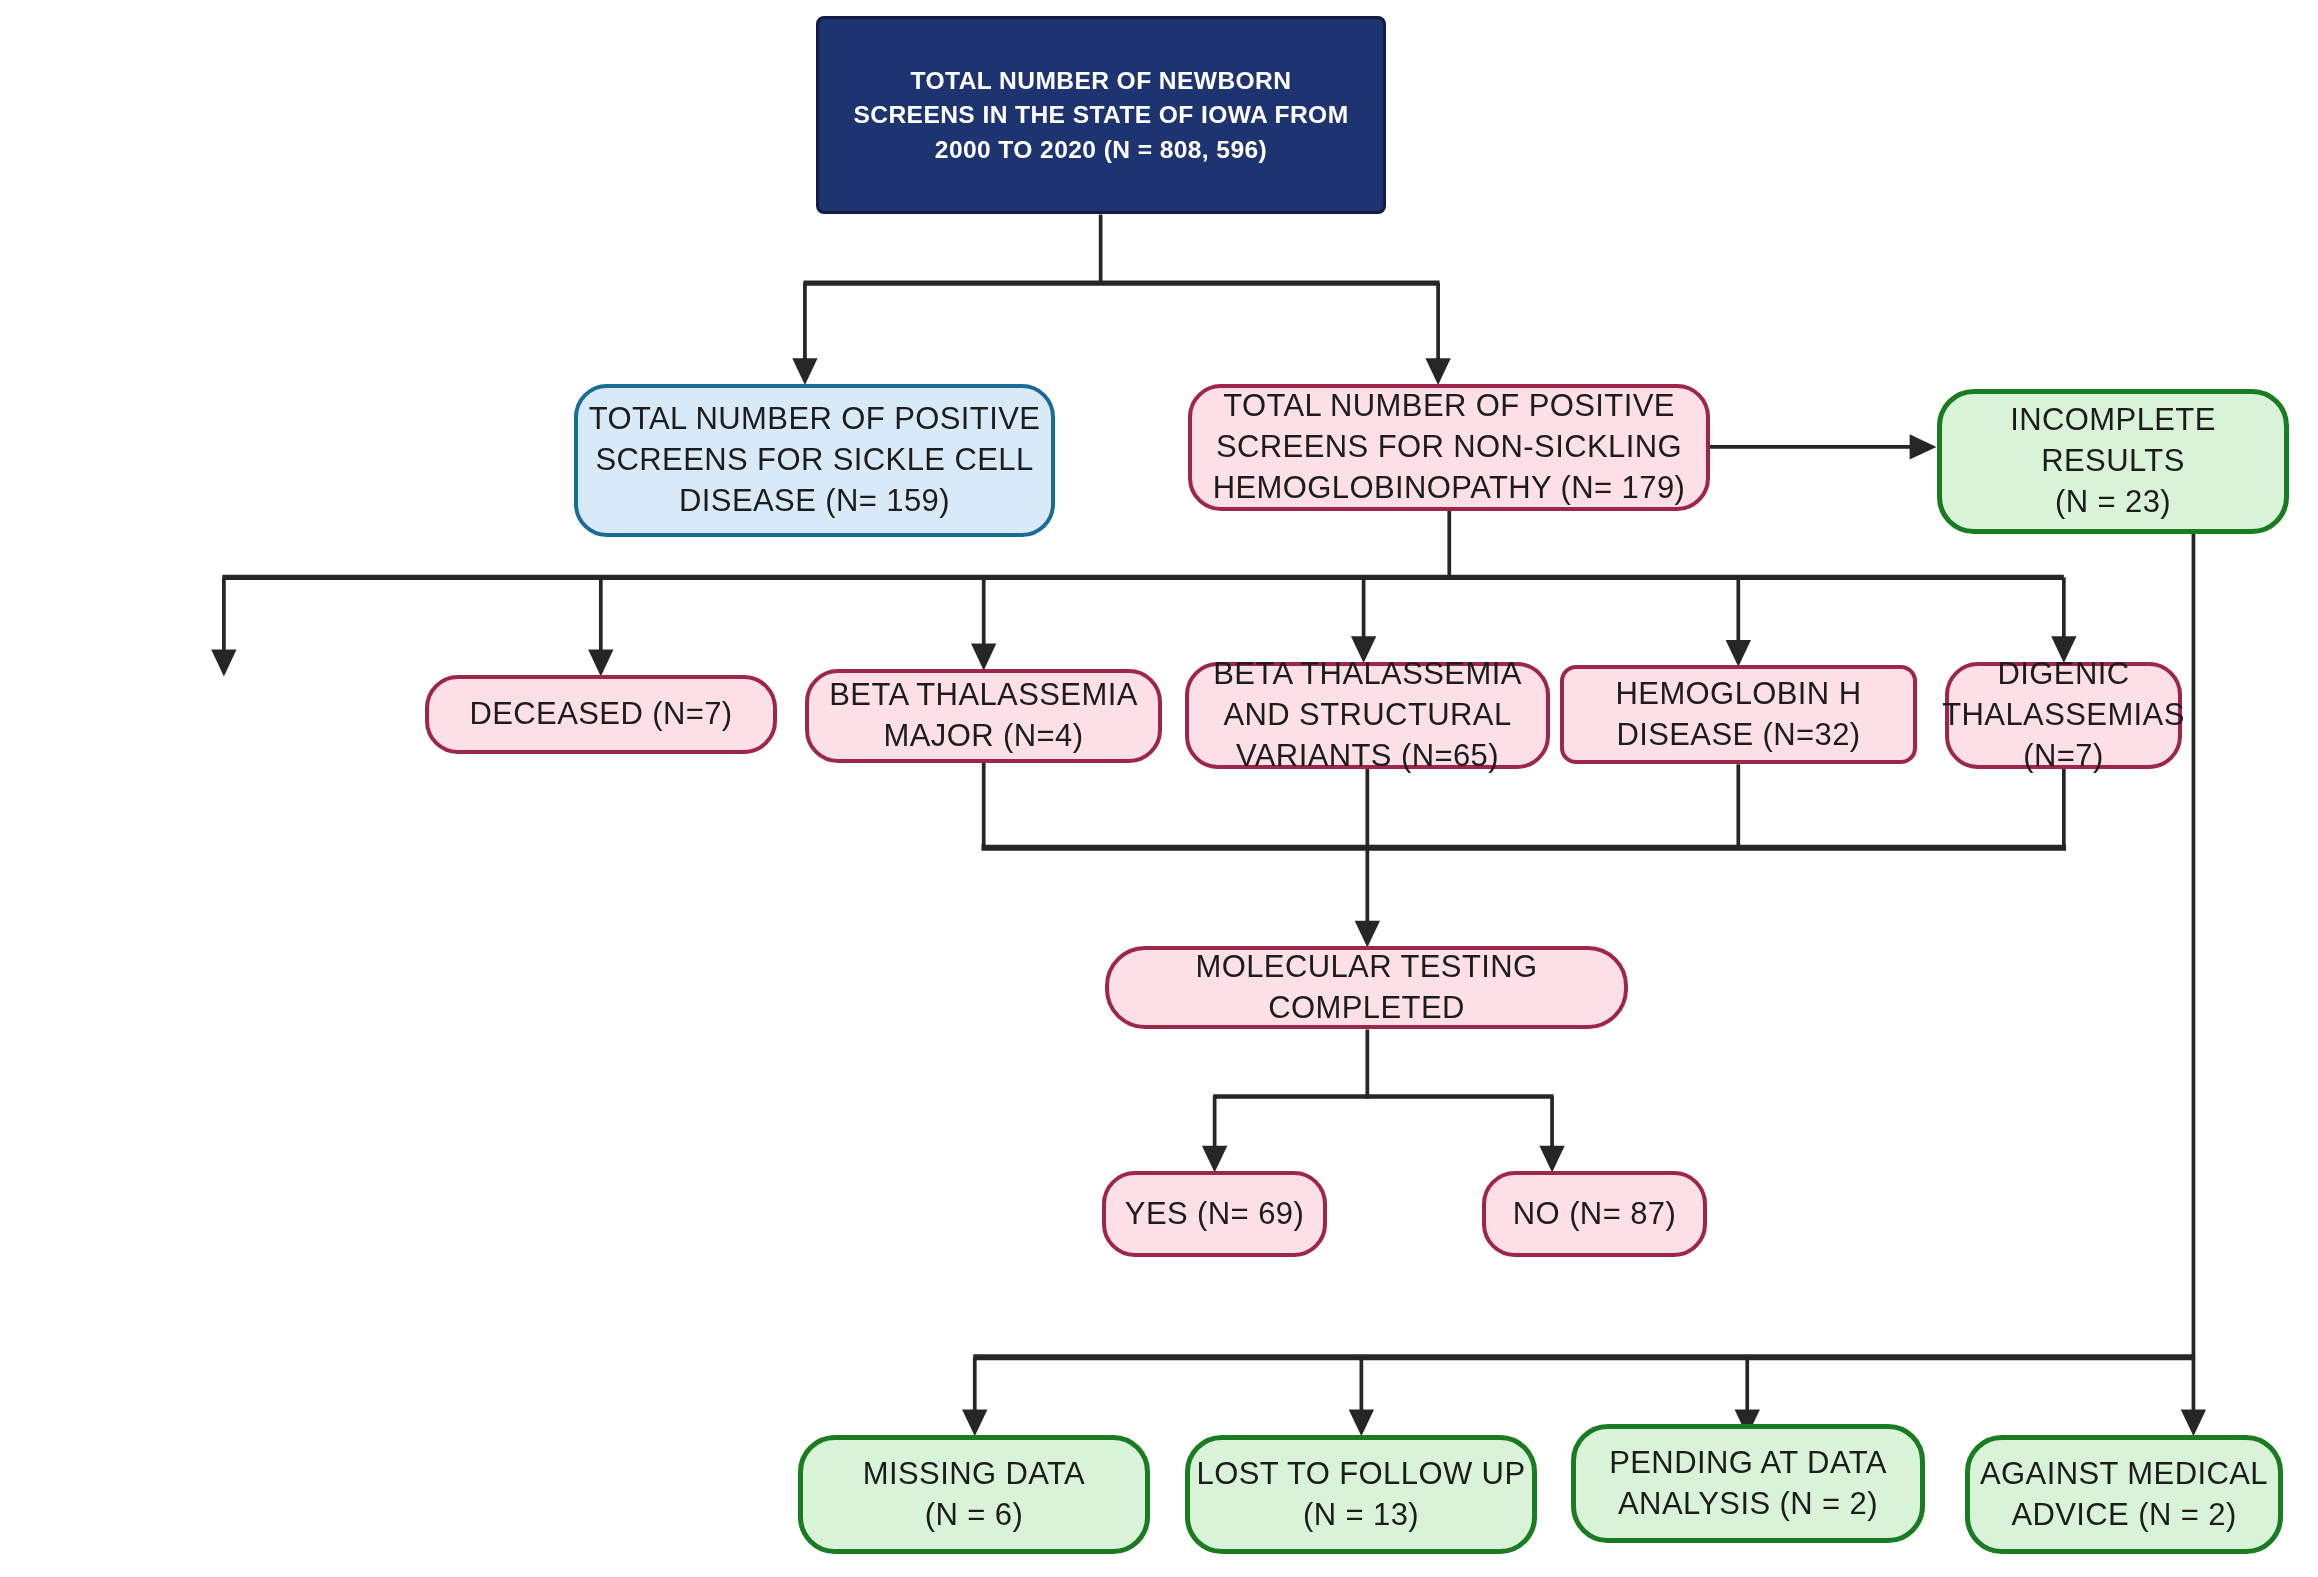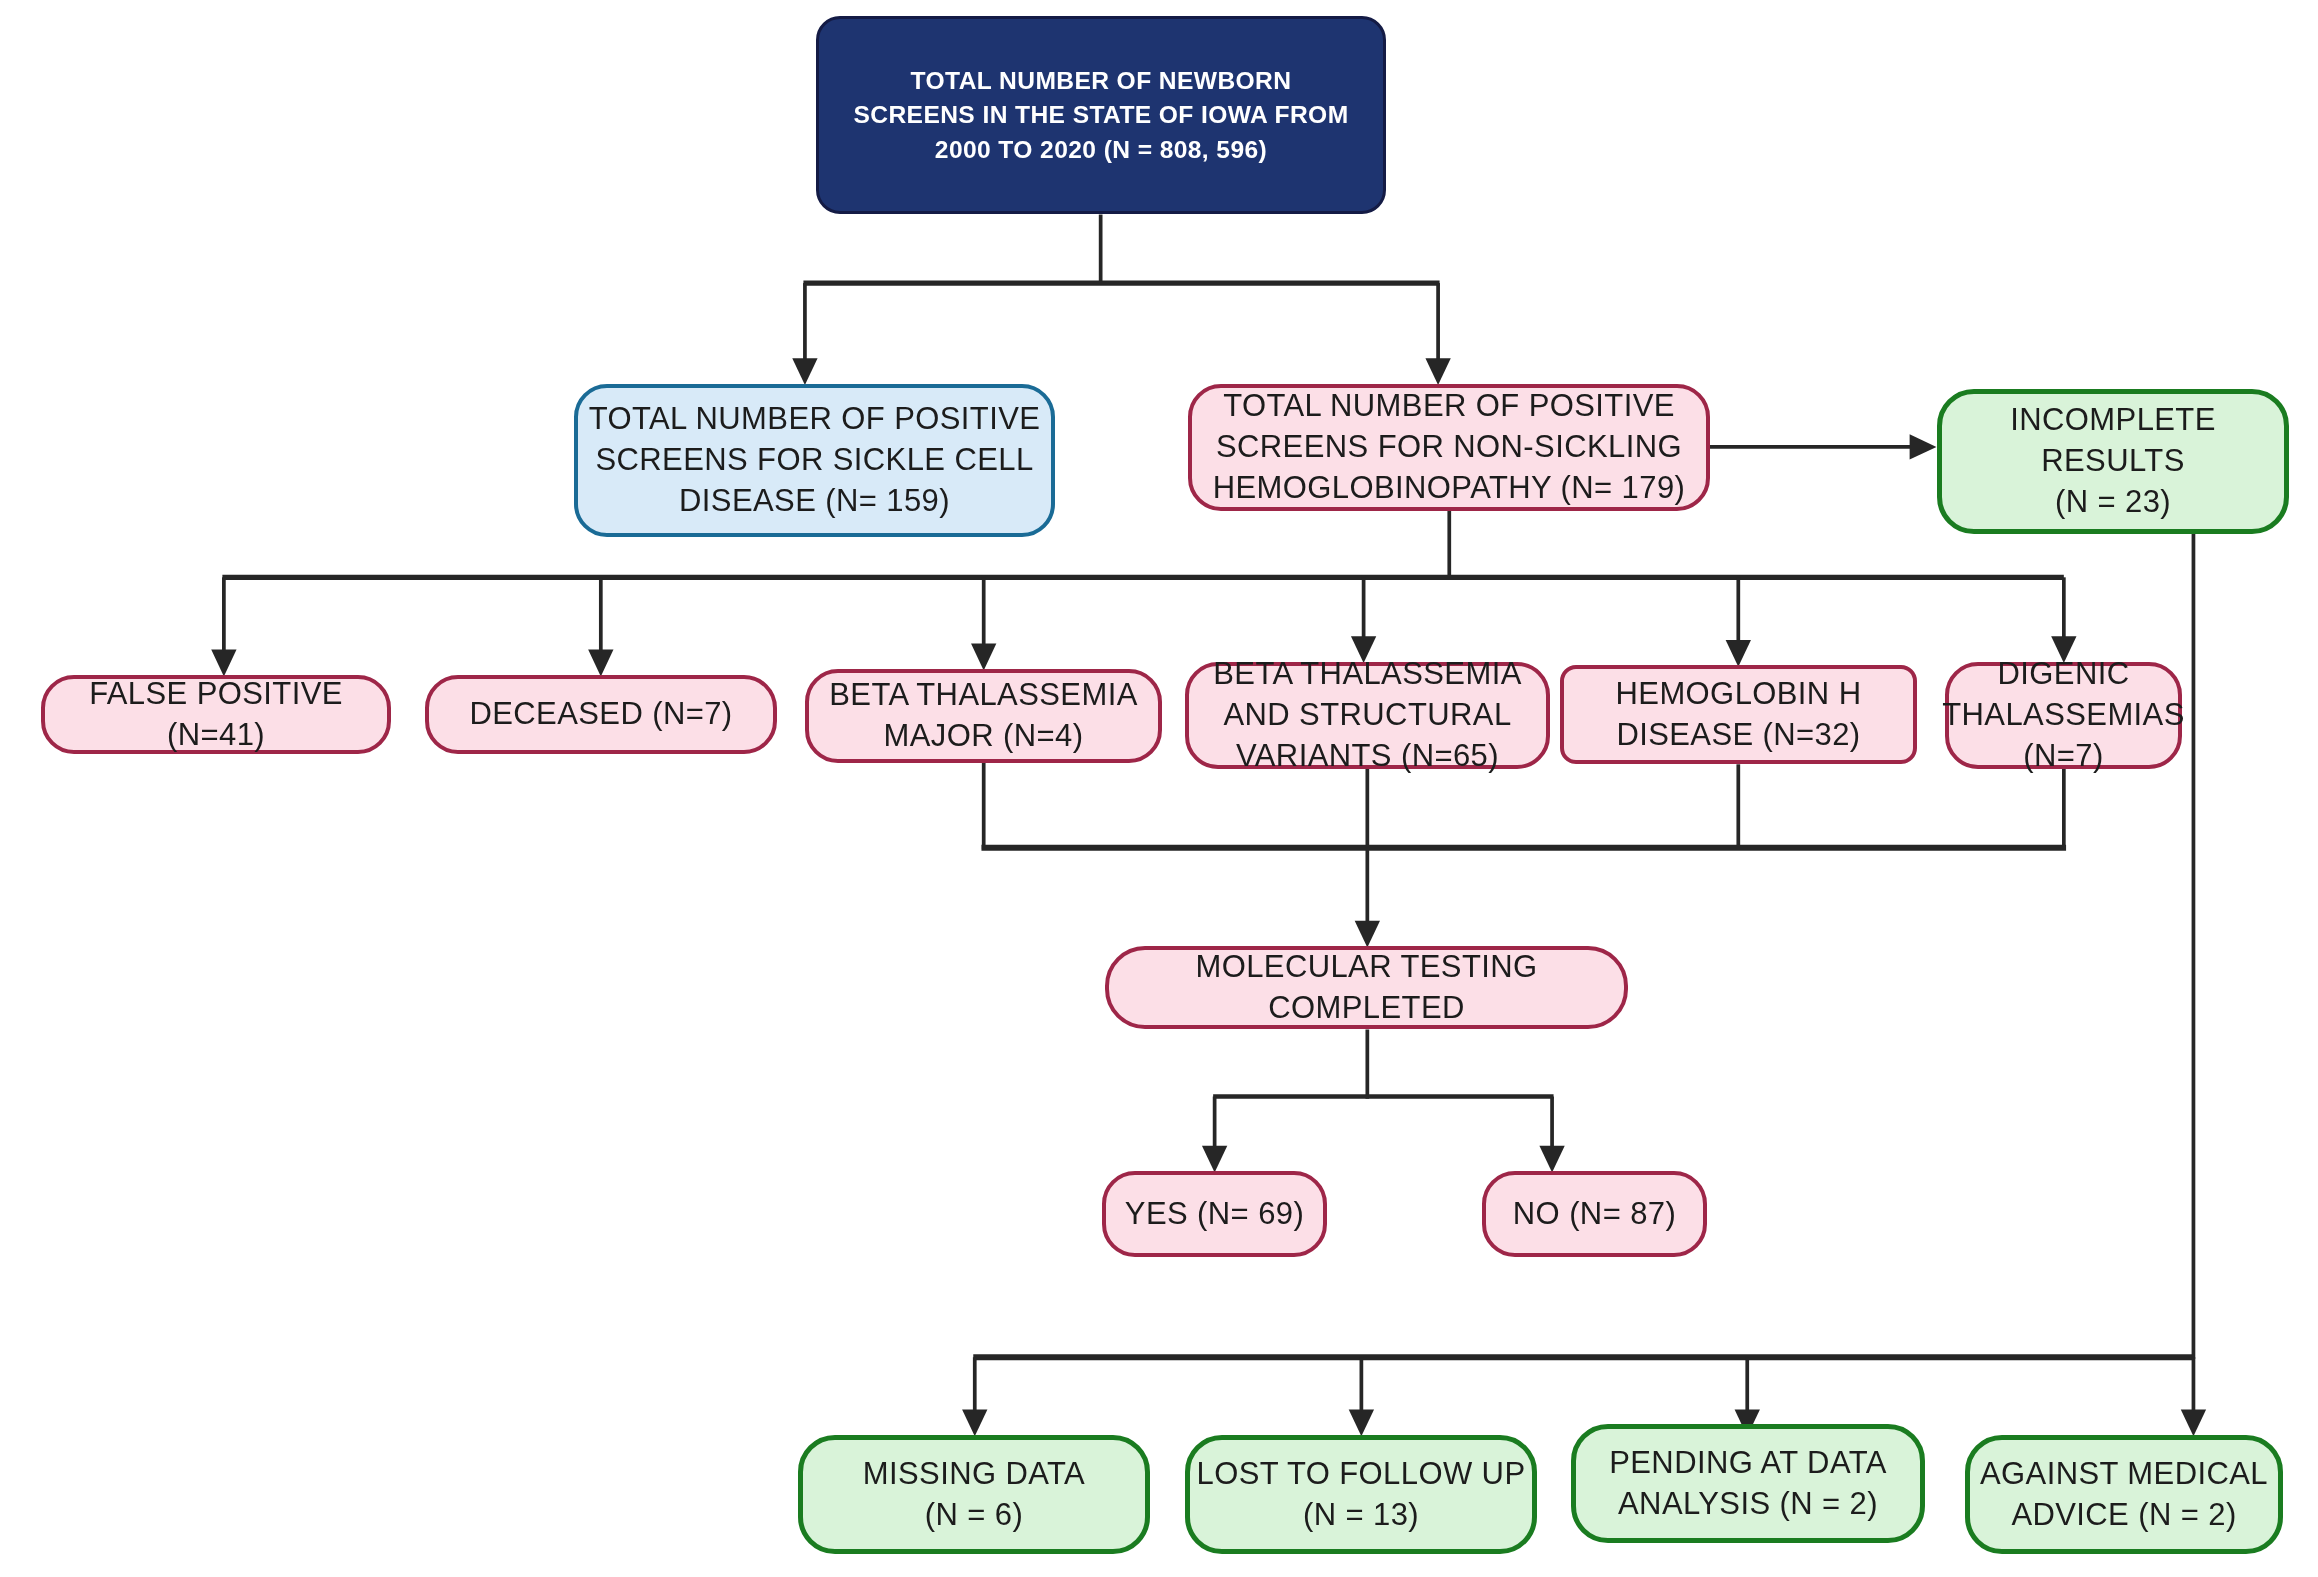--- a/index.html
+++ b/index.html
@@ -17,21 +17,21 @@
     display:flex;align-items:center;justify-content:center;
     text-align:center;
     white-space:pre-line;
     box-sizing:border-box;
     color:var(--text,#1c1c1c);
     font-size:31px;line-height:1.32;letter-spacing:0.4px;
   }
   .node.navy{
     background:var(--navy-fill,#1e3470);
     border:3px solid var(--navy-border,#141b45);
-    border-radius:24px;
+    border-radius:8px;
     color:var(--navy-text,#ffffff);
     font-weight:700;font-size:24.6px;line-height:1.4;
   }
   .node.blue{
     background:var(--blue-fill,#d8eaf8);
     border:4.5px solid var(--blue-border,#1a6b96);
     border-radius:33px;
   }
   .node.pink{
     background:var(--pink-fill,#fcdfe7);
@@ -115,21 +115,20 @@
 SCREENS FOR SICKLE CELL
 DISEASE (N= 159)</div>
 
   <div class="node pink" style="left:1188px;top:384px;width:522px;height:127px;">TOTAL NUMBER OF POSITIVE
 SCREENS FOR NON-SICKLING
 HEMOGLOBINOPATHY (N= 179)</div>
 
   <div class="node green" style="left:1937px;top:389px;width:352px;height:145px;">INCOMPLETE RESULTS
 (N = 23)</div>
 
-  <div class="node pink" style="left:41px;top:675px;width:350px;height:79px;">FALSE POSITIVE (N=41)</div>
 
   <div class="node pink" style="left:425px;top:675px;width:352px;height:79px;">DECEASED (N=7)</div>
 
   <div class="node pink" style="left:805px;top:669px;width:357px;height:94px;">BETA THALASSEMIA
 MAJOR (N=4)</div>
 
   <div class="node pink" style="left:1185px;top:662px;width:365px;height:107px;">BETA THALASSEMIA
 AND STRUCTURAL
 VARIANTS (N=65)</div>
 

